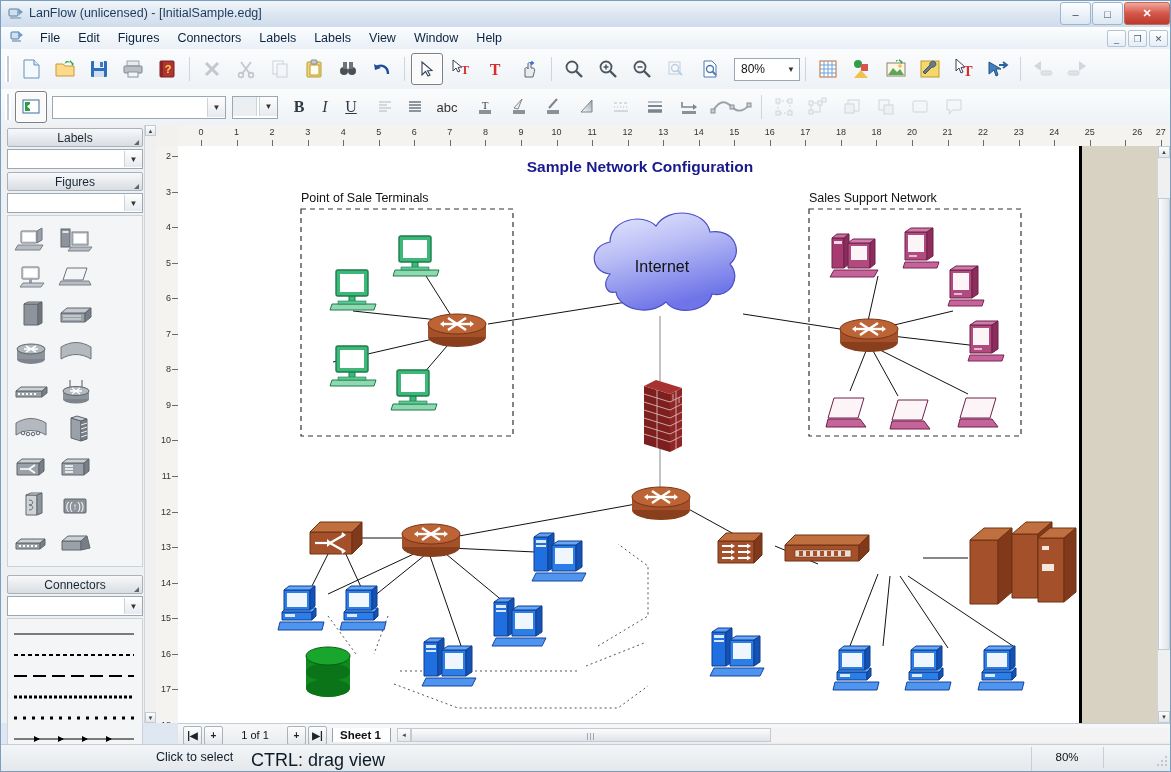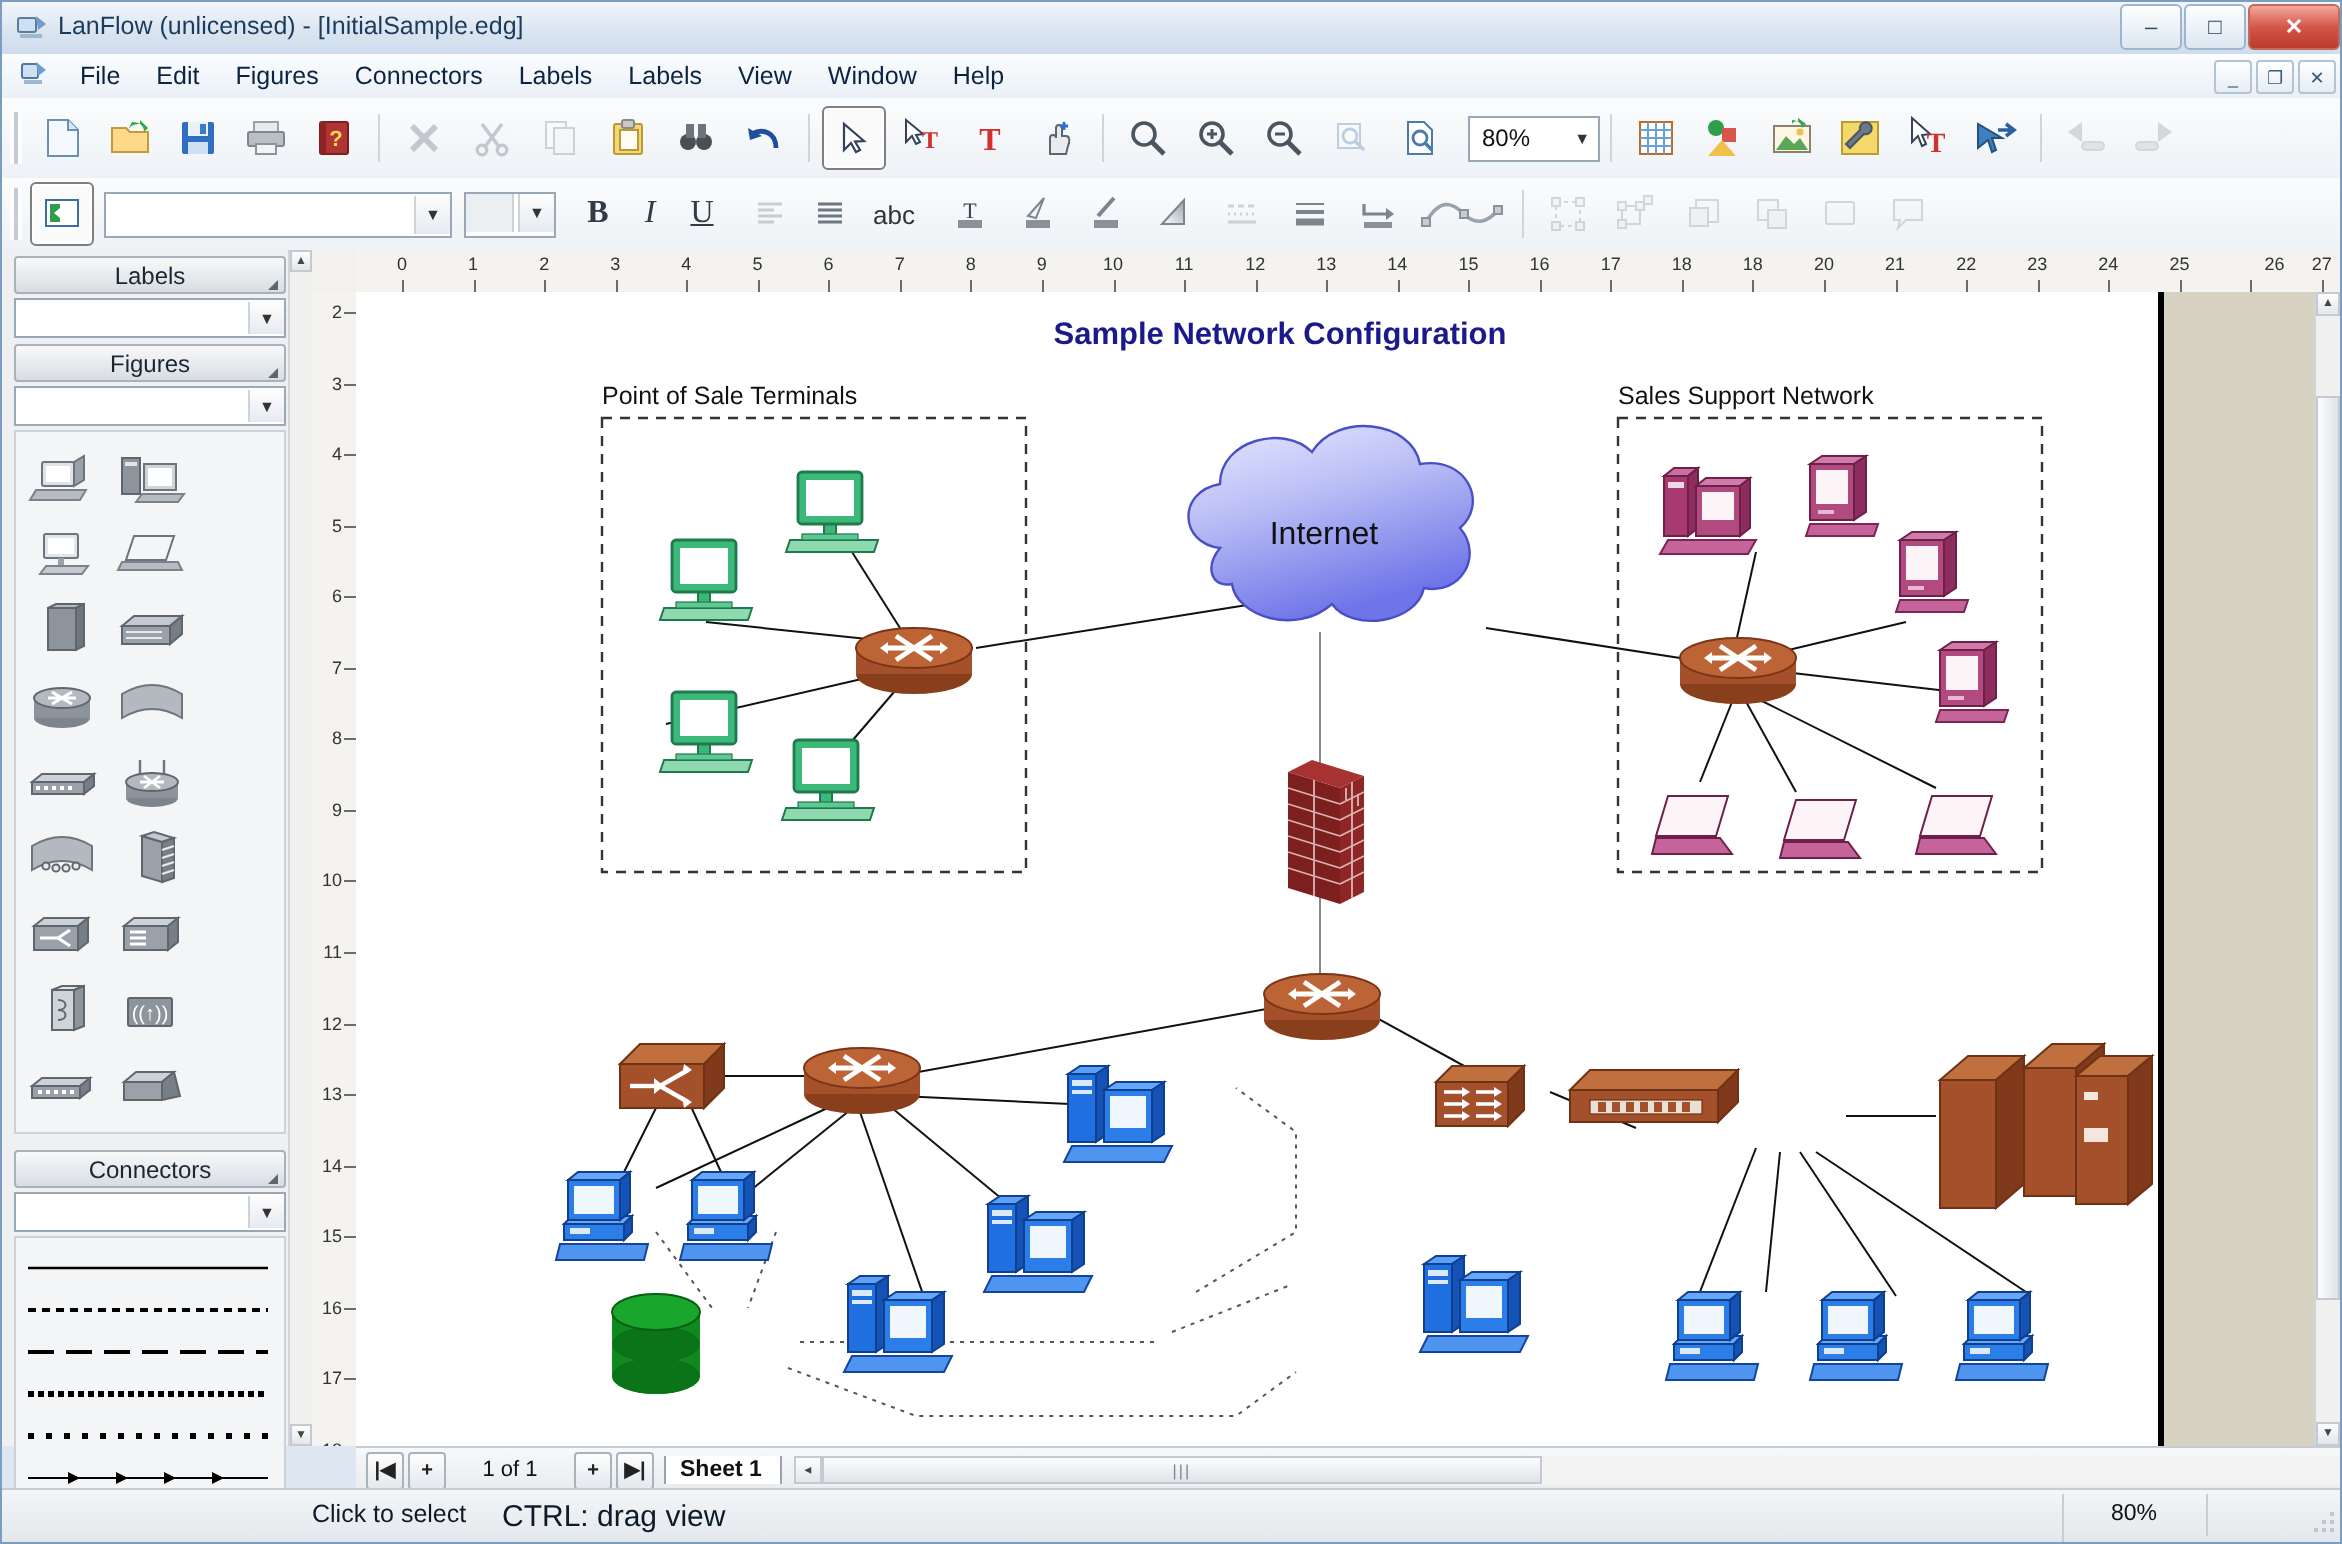--- a/index.html
+++ b/index.html
@@ -136,21 +136,21 @@
   .hs-track{flex:1;height:14px;background:#f3f3f3;position:relative;}
   .hs-thumb{position:absolute;left:0;top:0;height:14px;width:360px;
             background:linear-gradient(#fcfcfc,#dfe4e9);border:1px solid #c3cad1;
             box-sizing:border-box;display:flex;align-items:center;justify-content:center;
             font-size:8px;color:#7c848c;letter-spacing:1px;}
 
   
   .statusbar{position:absolute;left:0;bottom:0;width:1171px;height:26px;
              background:linear-gradient(#f3f5f7,#e4e8ec);border-top:1px solid #c6ccd2;}
   .sb-msg{position:absolute;left:155px;top:5px;font-size:12.5px;color:#0d1b28;}
-  .sb-hint{position:absolute;left:250px;top:5px;font-size:15px;color:#0d1b28;}
+  .sb-hint{position:absolute;left:250px;top:5px;font-size:18px;color:#0d1b28;}
   .sb-cell{position:absolute;top:2px;height:21px;border-left:1px solid #c9ced4;}
   .sb-zoom{right:70px;width:70px;text-align:center;font-size:11.5px;color:#111;padding-top:4px;}
   .sb-grip{position:absolute;right:3px;bottom:3px;width:12px;height:12px;opacity:.5;}
 
   
   .watermark{position:absolute;right:8px;bottom:2px;width:230px;height:56px;pointer-events:none;}
 </style>
 </head>
 <body>
 

